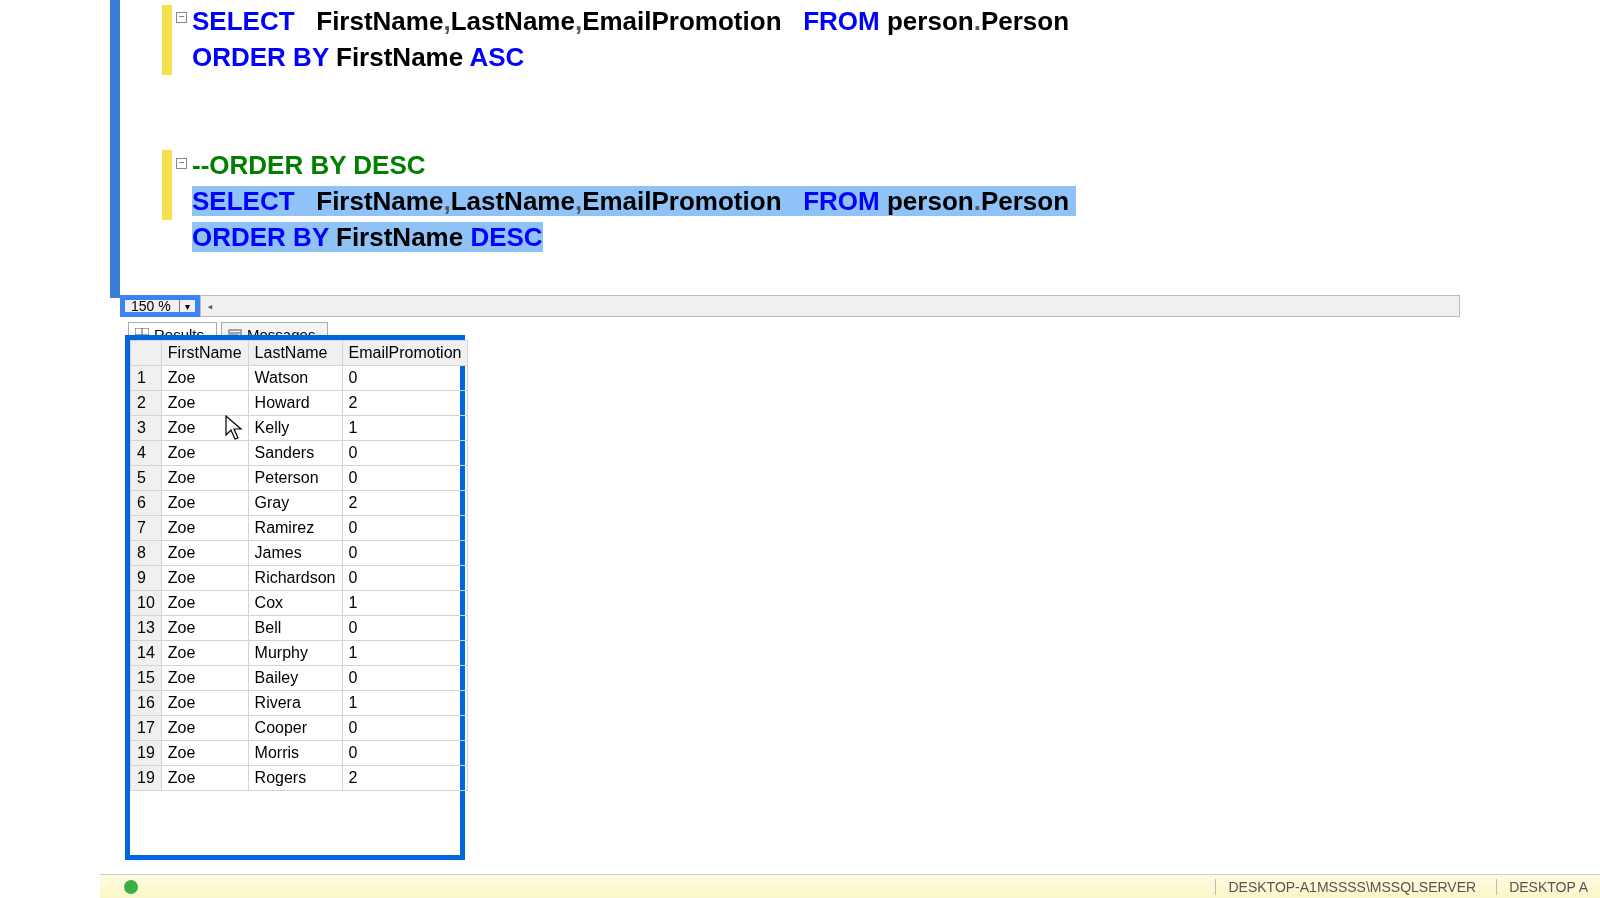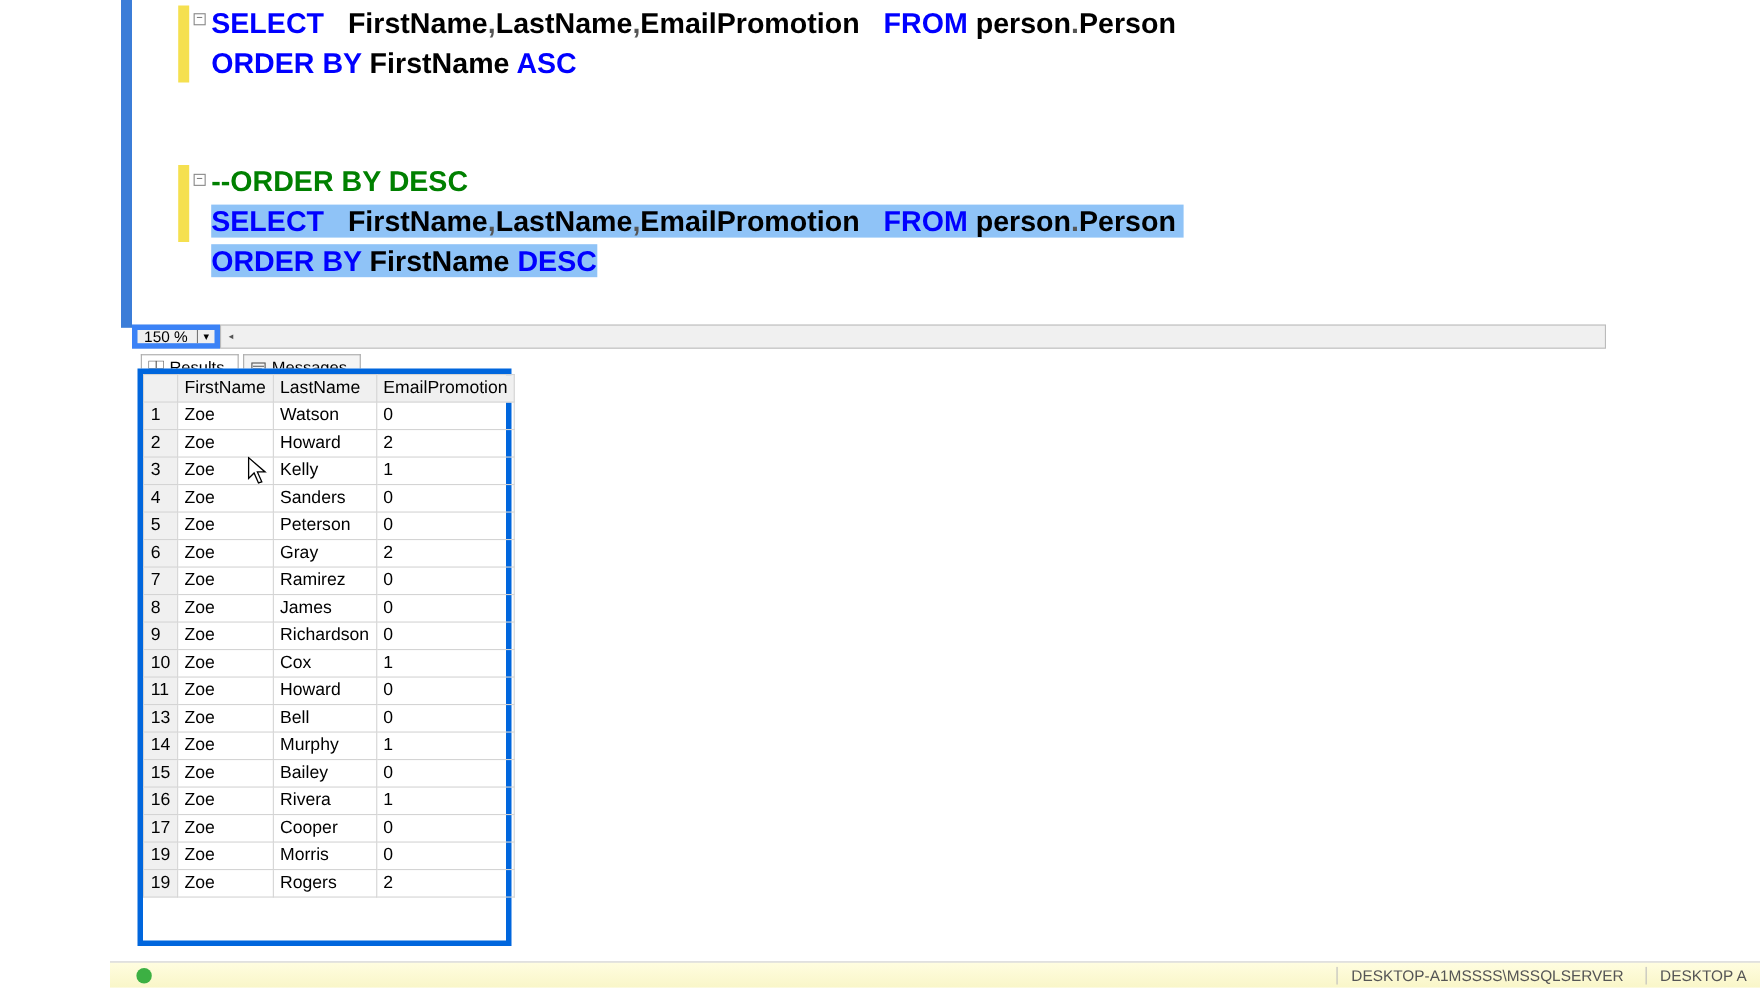--- a/index.html
+++ b/index.html
@@ -337,26 +337,20 @@
           <td>Richardson</td>
           <td>0</td>
         </tr>
         <tr>
           <td class="rownum">10</td>
           <td>Zoe</td>
           <td>Cox</td>
           <td>1</td>
         </tr>
         <tr>
-          <td class="rownum">11</td>
-          <td>Zoe</td>
-          <td>Howard</td>
-          <td>0</td>
-        </tr>
-        <tr>
           <td class="rownum">13</td>
           <td>Zoe</td>
           <td>Bell</td>
           <td>0</td>
         </tr>
         <tr>
           <td class="rownum">14</td>
           <td>Zoe</td>
           <td>Murphy</td>
           <td>1</td>

